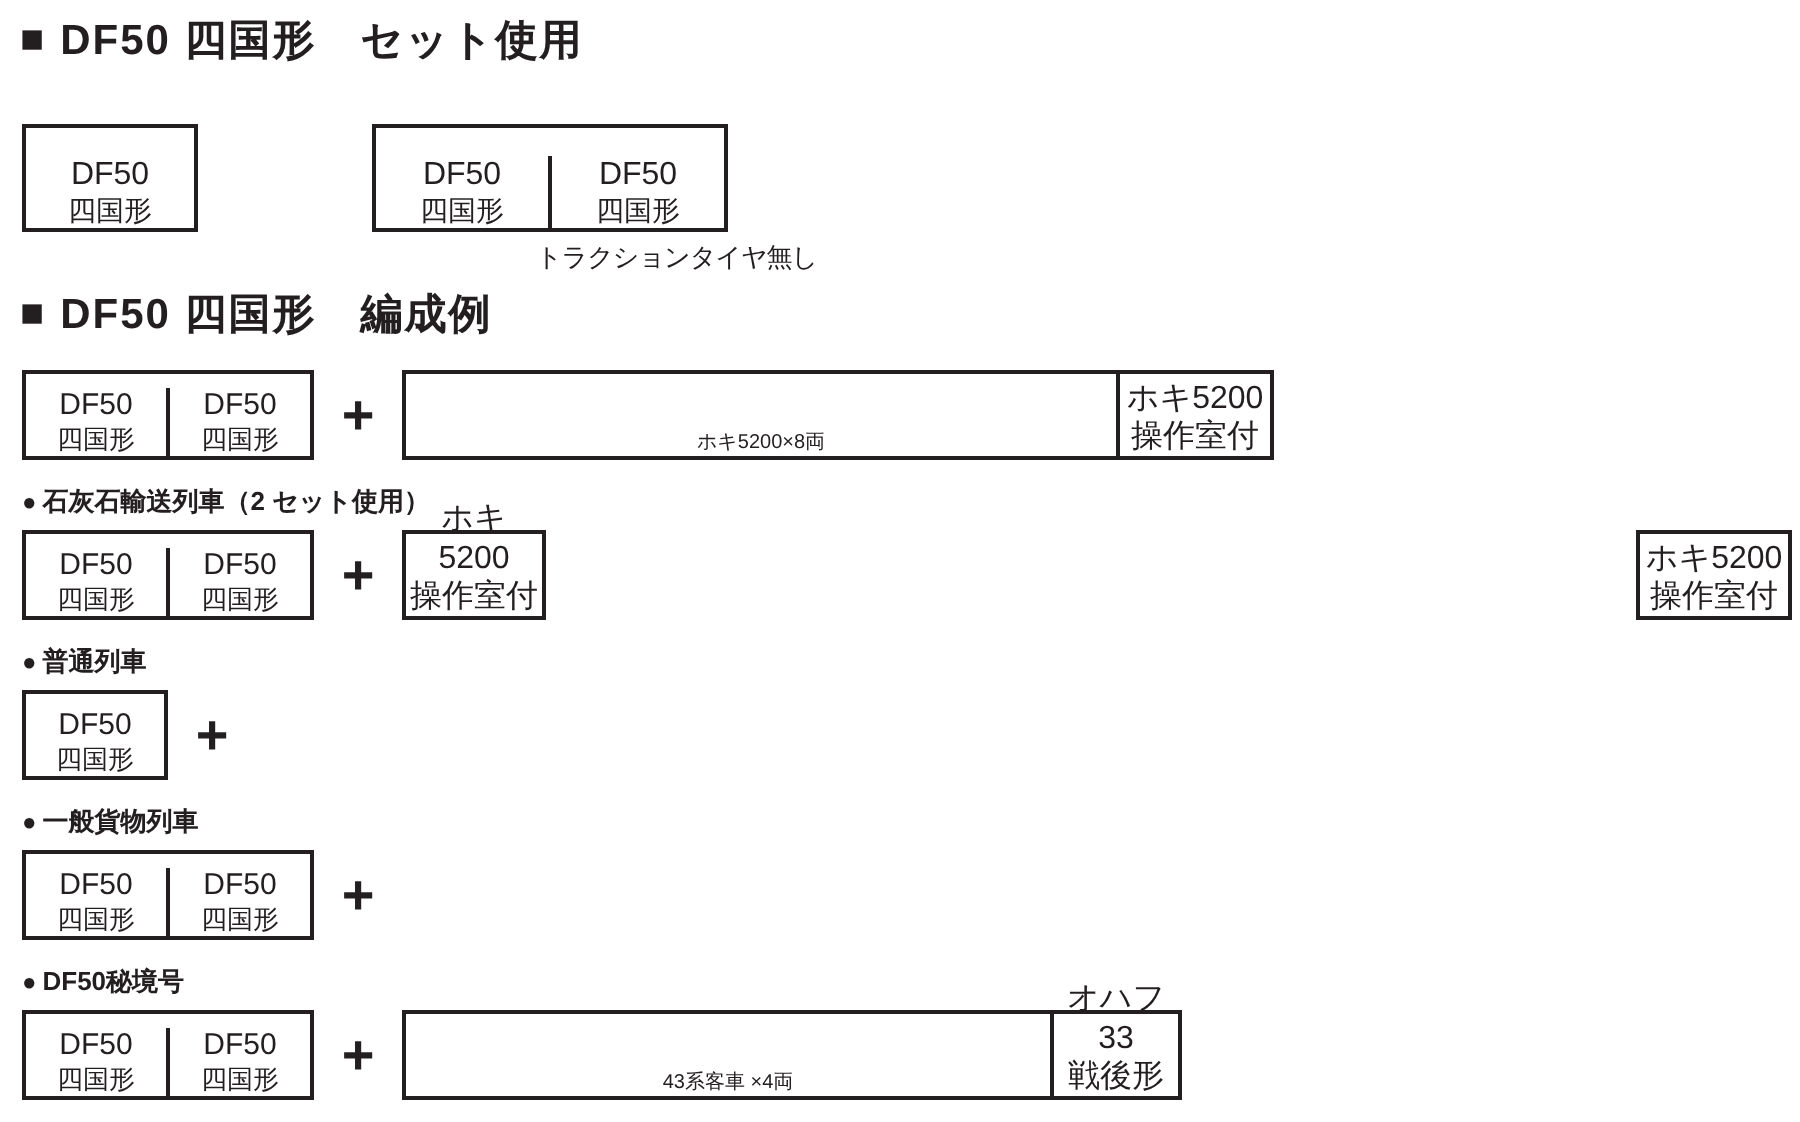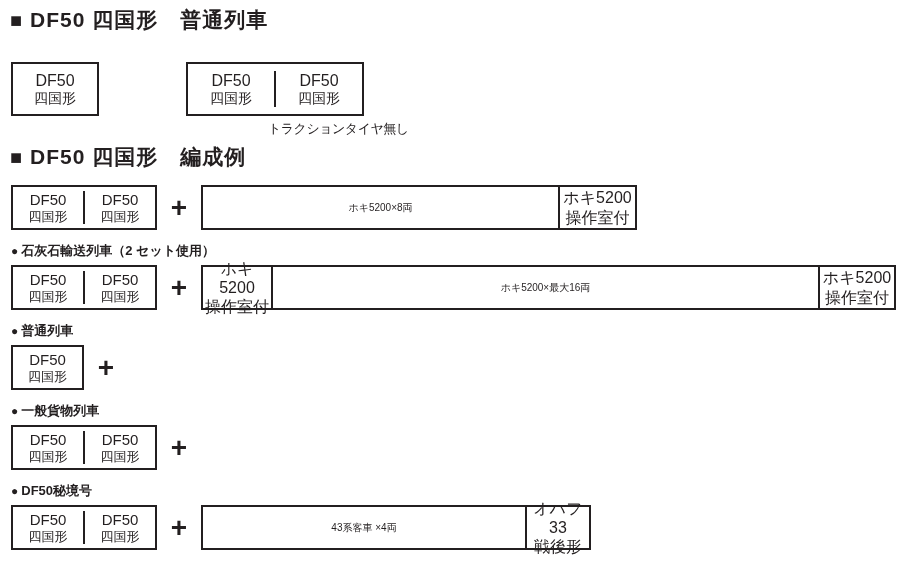--- a/index.html
+++ b/index.html
@@ -36,21 +36,21 @@
     font-weight: bold;
     white-space: nowrap;
   }
   .heading .bullet { font-size: 12px; line-height: 1; }
   .box {
     position: absolute;
     box-sizing: border-box;
     border: 2px solid var(--ink);
     background: var(--background);
     display: flex;
-    align-items: center;
+    align-items: flex-end;
   }
   .cell {
     flex: 1;
     display: flex;
     flex-direction: column;
     align-items: center;
     justify-content: center;
     text-align: center;
     line-height: 1.2;
   }
@@ -85,21 +85,21 @@
     white-space: nowrap;
   }
 </style>
 </head>
 <body>
 
 <div class="canvas">
 
   <div class="title" style="left:10px; top:6px;">
     <span class="marker">■</span>
-    <span>DF50 四国形　普通列車</span>
+    <span>DF50 四国形　セット使用</span>
   </div>
 
   <div class="box set-box" style="left:11px; top:62px; width:88px; height:54px;">
     <div class="cell">
       <span class="l1">DF50</span>
       <span class="l2">四国形</span>
     </div>
   </div>
 
   <div class="box set-box" style="left:186px; top:62px; width:178px; height:54px;">
@@ -155,23 +155,20 @@
       <span class="l2">四国形</span>
     </div>
   </div>
   <div class="plus" style="left:157px; top:265px; width:44px; height:45px;">+</div>
   <div class="box narrow" style="left:201px; top:265px; width:72px; height:45px;">
     <div class="cell">
       <span class="l1">ホキ5200</span>
       <span class="l2">操作室付</span>
     </div>
   </div>
-  <div class="box" style="left:271px; top:265px; width:549px; height:45px;">
-    <div class="wide-cell">ホキ5200×最大16両</div>
-  </div>
   <div class="box narrow" style="left:818px; top:265px; width:78px; height:45px;">
     <div class="cell">
       <span class="l1">ホキ5200</span>
       <span class="l2">操作室付</span>
     </div>
   </div>
 
   <div class="heading" style="left:11px; top:322px;">
     <span class="bullet">●</span>
     <span>普通列車</span>

